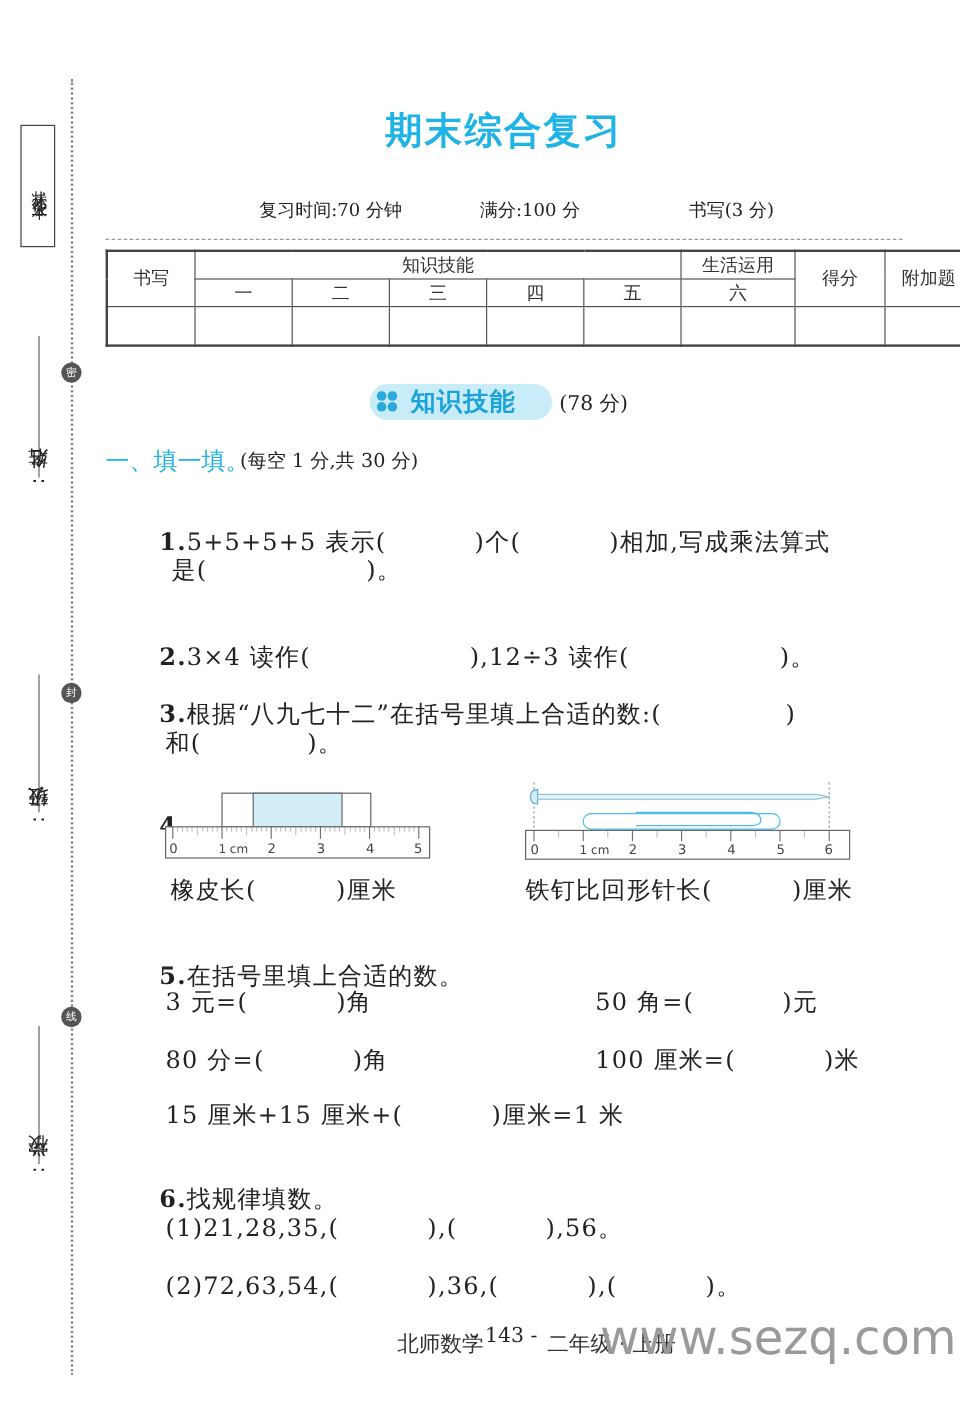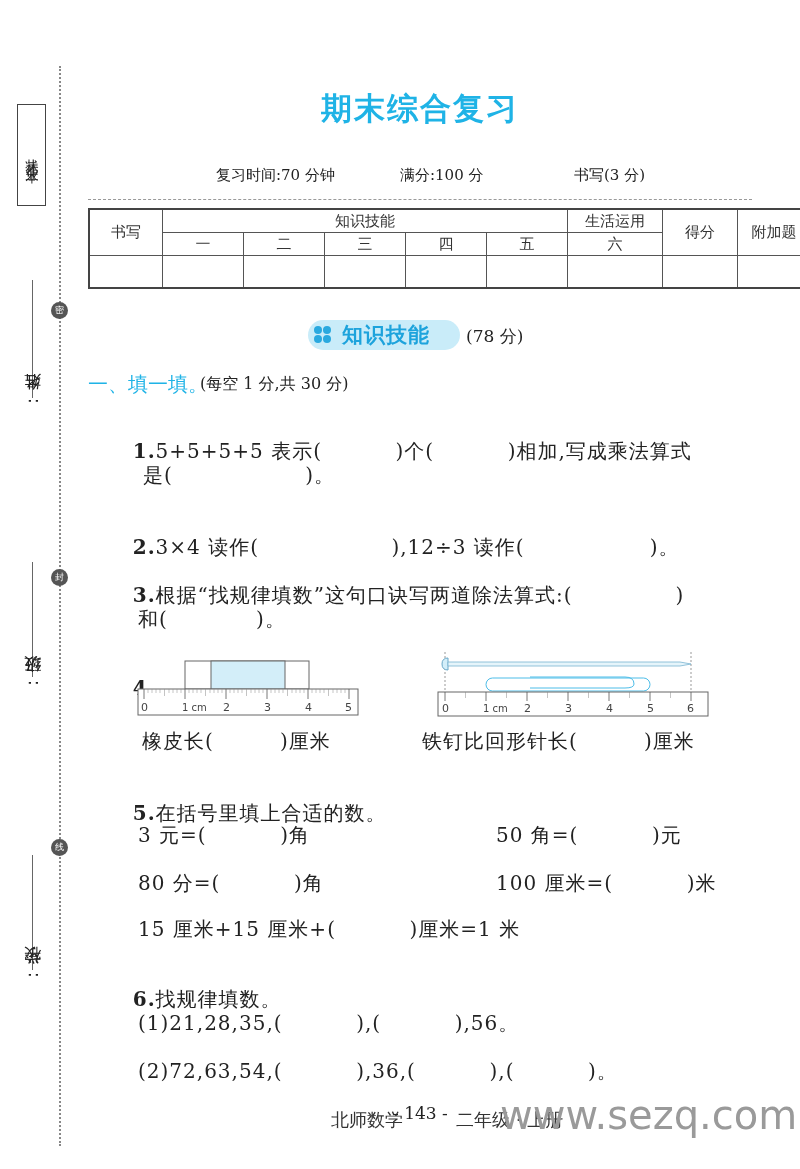--- a/index.html
+++ b/index.html
@@ -112,21 +112,21 @@
 <div class="q" style="left:118px;top:414px">
   <b>1.</b><span>5+5+5+5 表示(          )个(          )相加,写成乘法算式</span>
 </div>
 <div class="q" style="left:143px;top:462px">是(                  )。</div>
 
 <div class="q" style="left:118px;top:510px">
   <b>2.</b><span>3×4 读作(                  ),12÷3 读作(                 )。</span>
 </div>
 
 <div class="q" style="left:118px;top:558px">
-  <b>3.</b><span>根据“找规律填数”这句口诀写两道除法算式:(              )</span>
+  <b>3.</b><span>根据“八九七十二”在括号里填上合适的数:(              )</span>
 </div>
 <div class="q" style="left:138px;top:606px">和(            )。</div>
 
 <div class="q" style="left:118px;top:652px">
   <b>4.</b>
 </div>
 
 <svg class="abs" style="left:135px;top:655px" width="230" height="65">
   <rect x="50" y="6" width="124" height="28" fill="#fff" stroke="#666" stroke-width="1"></rect>
   <rect x="76" y="6" width="74" height="28" fill="#d3eef9" stroke="#666" stroke-width="1"></rect>
@@ -226,21 +226,21 @@
     <text x="48" y="62" font-size="10">1 cm</text>
     <text x="89" y="62">2</text>
     <text x="130" y="62">3</text>
     <text x="171" y="62">4</text>
     <text x="212" y="62">5</text>
     <text x="252" y="62">6</text>
   </g>
 </svg>
 
 <div class="q" style="left:142px;top:728px">橡皮长(         )厘米</div>
-<div class="q" style="left:422px;top:728px">铁钉比回形针长(         )厘米</div>
+<div class="q" style="left:438px;top:728px">铁钉比回形针长(         )厘米</div>
 
 <div class="q" style="left:118px;top:776px">
   <b>5.</b><span>在括号里填上合适的数。</span>
 </div>
 <div class="q" style="left:138px;top:822px">3 元=(          )角</div>
 <div class="q" style="left:496px;top:822px">50 角=(          )元</div>
 <div class="q" style="left:138px;top:870px">80 分=(          )角</div>
 <div class="q" style="left:496px;top:870px">100 厘米=(          )米</div>
 <div class="q" style="left:138px;top:916px">15 厘米+15 厘米+(          )厘米=1 米</div>
 

